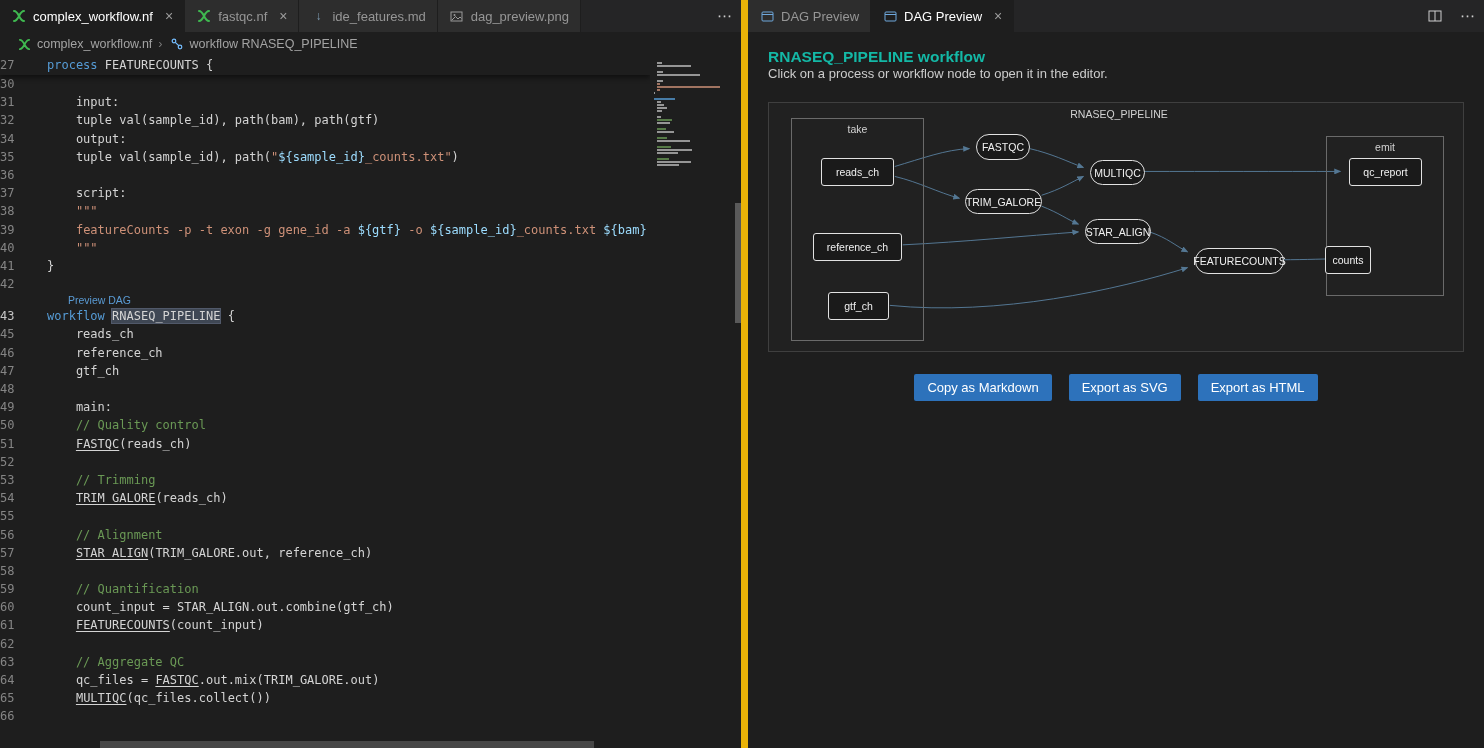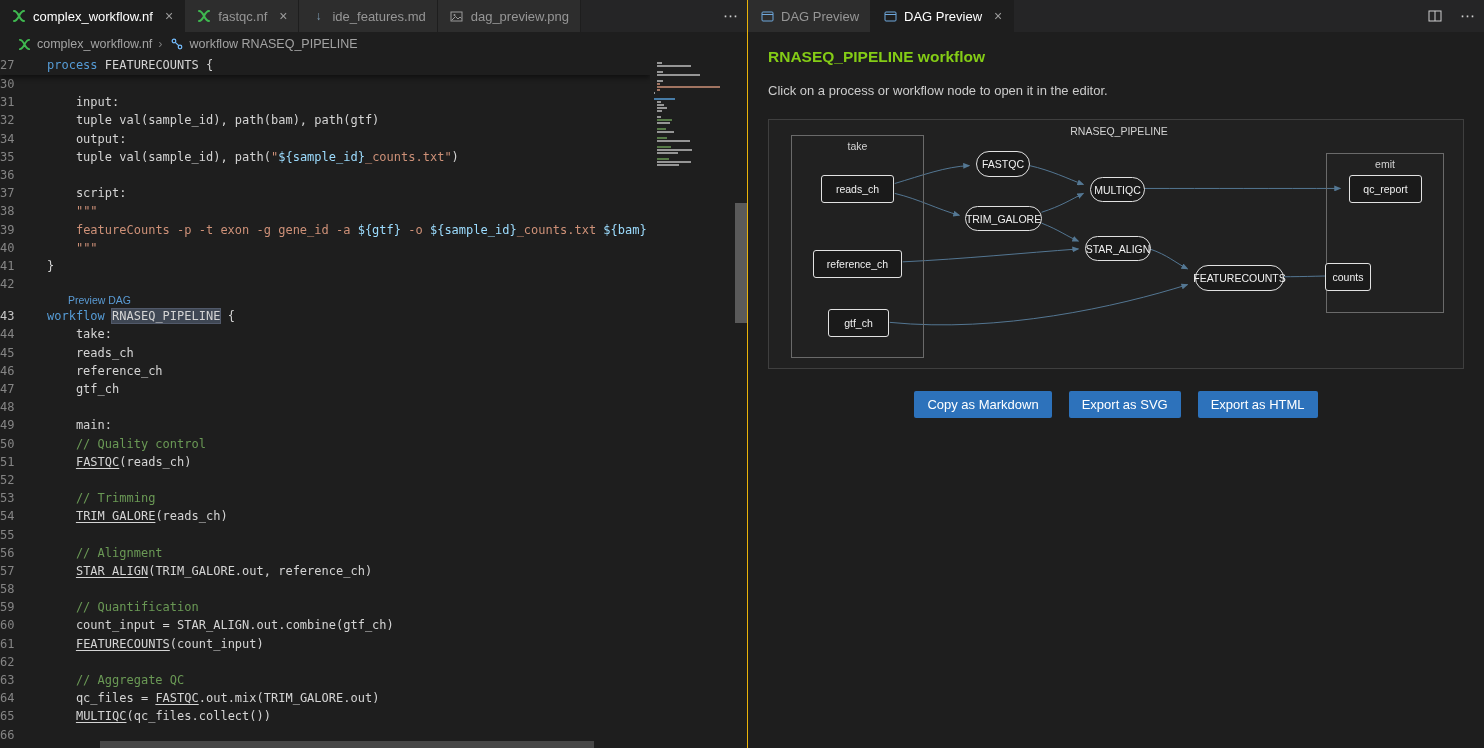--- a/index.html
+++ b/index.html
@@ -1,21 +1,21 @@
 <!DOCTYPE html>
 <html><head>
 <meta charset="utf-8">
 <style>
   *{margin:0;padding:0;box-sizing:border-box}
   html,body{width:1484px;height:748px;overflow:hidden}
   body{background:#1e1e1e;font-family:"Liberation Sans",sans-serif;color:#ccc}
   .workbench{position:relative;width:1484px;height:748px;display:flex}
 
   
-  .group-left{width:748px;height:748px;display:flex;flex-direction:column;background:#84cc16;border-right:1px solid #eab308;flex-shrink:0}
+  .group-left{width:748px;height:748px;display:flex;flex-direction:column;background:#84cc16;border-right:7px solid #eab308;flex-shrink:0}
   .tab-bar{height:32px;background:#252526;display:flex;align-items:stretch;flex-shrink:0;overflow:hidden}
   .tab{display:flex;align-items:center;gap:6px;padding:0 11px;background:#2d2d2d;color:#969696;font-size:13px;border-right:1px solid #1e1e1e;cursor:pointer;white-space:nowrap}
   .tab.active{background:#1e1e1e;color:#fff}
   .tab-close{font-size:14px;color:#9d9d9d;margin-left:6px;line-height:1}
   .tab-spacer{flex:1}
   .bar-action{display:flex;align-items:center;padding:0 9px;color:#cfcfcf;font-size:15px;cursor:pointer}
   .tab-icon{display:flex;align-items:center;justify-content:center;width:16px;height:16px;flex-shrink:0}
   .md-glyph{color:#7f9cb3;font-size:12px;font-weight:bold}
 
   .breadcrumb{height:24px;display:flex;align-items:center;gap:6px;padding:0 16px;font-size:12.5px;color:#a3a3a3;background:#1e1e1e;flex-shrink:0}
@@ -40,21 +40,21 @@
   .hthumb{position:absolute;left:100px;bottom:0;width:494px;height:7px;background:rgba(121,121,121,.45);z-index:5}
 
   .minimap{width:84px;padding-top:3px;background:#1e1e1e;flex-shrink:0;overflow:hidden;cursor:pointer}
   .mm-line{height:2px;margin-bottom:1px;opacity:.75}
   .vscroll{width:14px;position:relative;flex-shrink:0}
   .vthumb{position:absolute;left:1px;top:147px;width:12px;height:120px;background:rgba(140,140,140,.55);cursor:pointer}
 
   
   .group-right{flex:1;display:flex;flex-direction:column;background:#1e1e1e;min-width:0}
   .preview-body{padding:16px 20px;overflow:hidden}
-  .preview-title{font-size:15.5px;font-weight:bold;color:#84cc16;margin-bottom:17px}
+  .preview-title{font-size:15.5px;font-weight:bold;color:#14b8a6;}
   .preview-sub{font-size:13px;color:#cccccc;margin-bottom:21px}
 
   .dag-box{position:relative;width:696px;height:250px;border:1px solid #3f3f3f;background:#212121}
   .dag-edges{position:absolute;inset:0;width:100%;height:100%}
   .dag-label{position:absolute;left:260px;top:5px;width:180px;text-align:center;font-size:10.5px;color:#d2d2d2}
   .cluster{position:absolute;border:1px solid #6a6a6a;background:transparent}
   .cluster-label{position:absolute;top:4px;left:0;width:100%;text-align:center;font-size:10.5px;color:#d2d2d2}
   .dag-node{position:absolute;display:flex;align-items:center;justify-content:center;border:1.2px solid #e2e2e2;background:#1a1a1a;color:#f0f0f0;font-size:10.5px;cursor:pointer;z-index:2;white-space:nowrap}
   .dag-node.io{border-radius:3px}
   .dag-node.proc{border-radius:13px}
@@ -142,21 +142,20 @@
             <div class="code-line"><span class="line-num">35</span><span class="line-code"><span class="tk-p">    tuple val(sample_id), path(</span><span class="tk-s">"</span><span class="tk-i">${sample_id}</span><span class="tk-s">_counts.txt"</span><span class="tk-p">)</span></span></div>
             <div class="code-line"><span class="line-num">36</span><span class="line-code"></span></div>
             <div class="code-line"><span class="line-num">37</span><span class="line-code"><span class="tk-p">    script:</span></span></div>
             <div class="code-line"><span class="line-num">38</span><span class="line-code"><span class="tk-p">    </span><span class="tk-s">"""</span></span></div>
             <div class="code-line"><span class="line-num">39</span><span class="line-code"><span class="tk-p">    </span><span class="tk-s">featureCounts -p -t exon -g gene_id -a </span><span class="tk-i">${gtf}</span><span class="tk-s"> -o </span><span class="tk-i">${sample_id}</span><span class="tk-s">_counts.txt </span><span class="tk-i">${bam}</span></span></div>
             <div class="code-line"><span class="line-num">40</span><span class="line-code"><span class="tk-p">    </span><span class="tk-s">"""</span></span></div>
             <div class="code-line"><span class="line-num">41</span><span class="line-code"><span class="tk-p">}</span></span></div>
             <div class="code-line"><span class="line-num">42</span><span class="line-code"></span></div>
             <div class="codelens">Preview DAG</div>
             <div class="code-line"><span class="line-num cur">43</span><span class="line-code"><span class="tk-k">workflow</span><span class="tk-p"> </span><span class="tk-p tk-hl">RNASEQ_PIPELINE</span><span class="tk-p"> {</span></span></div>
-            <div class="code-line"><span class="line-num">44</span><span class="line-code"><span class="tk-p">    take:</span></span></div>
             <div class="code-line"><span class="line-num">45</span><span class="line-code"><span class="tk-p">    reads_ch</span></span></div>
             <div class="code-line"><span class="line-num">46</span><span class="line-code"><span class="tk-p">    reference_ch</span></span></div>
             <div class="code-line"><span class="line-num">47</span><span class="line-code"><span class="tk-p">    gtf_ch</span></span></div>
             <div class="code-line"><span class="line-num">48</span><span class="line-code"></span></div>
             <div class="code-line"><span class="line-num">49</span><span class="line-code"><span class="tk-p">    main:</span></span></div>
             <div class="code-line"><span class="line-num">50</span><span class="line-code"><span class="tk-c">    // Quality control</span></span></div>
             <div class="code-line"><span class="line-num">51</span><span class="line-code"><span class="tk-p">    </span><span class="tk-p tk-u">FASTQC</span><span class="tk-p">(reads_ch)</span></span></div>
             <div class="code-line"><span class="line-num">52</span><span class="line-code"></span></div>
             <div class="code-line"><span class="line-num">53</span><span class="line-code"><span class="tk-c">    // Trimming</span></span></div>
             <div class="code-line"><span class="line-num">54</span><span class="line-code"><span class="tk-p">    </span><span class="tk-p tk-u">TRIM_GALORE</span><span class="tk-p">(reads_ch)</span></span></div>

